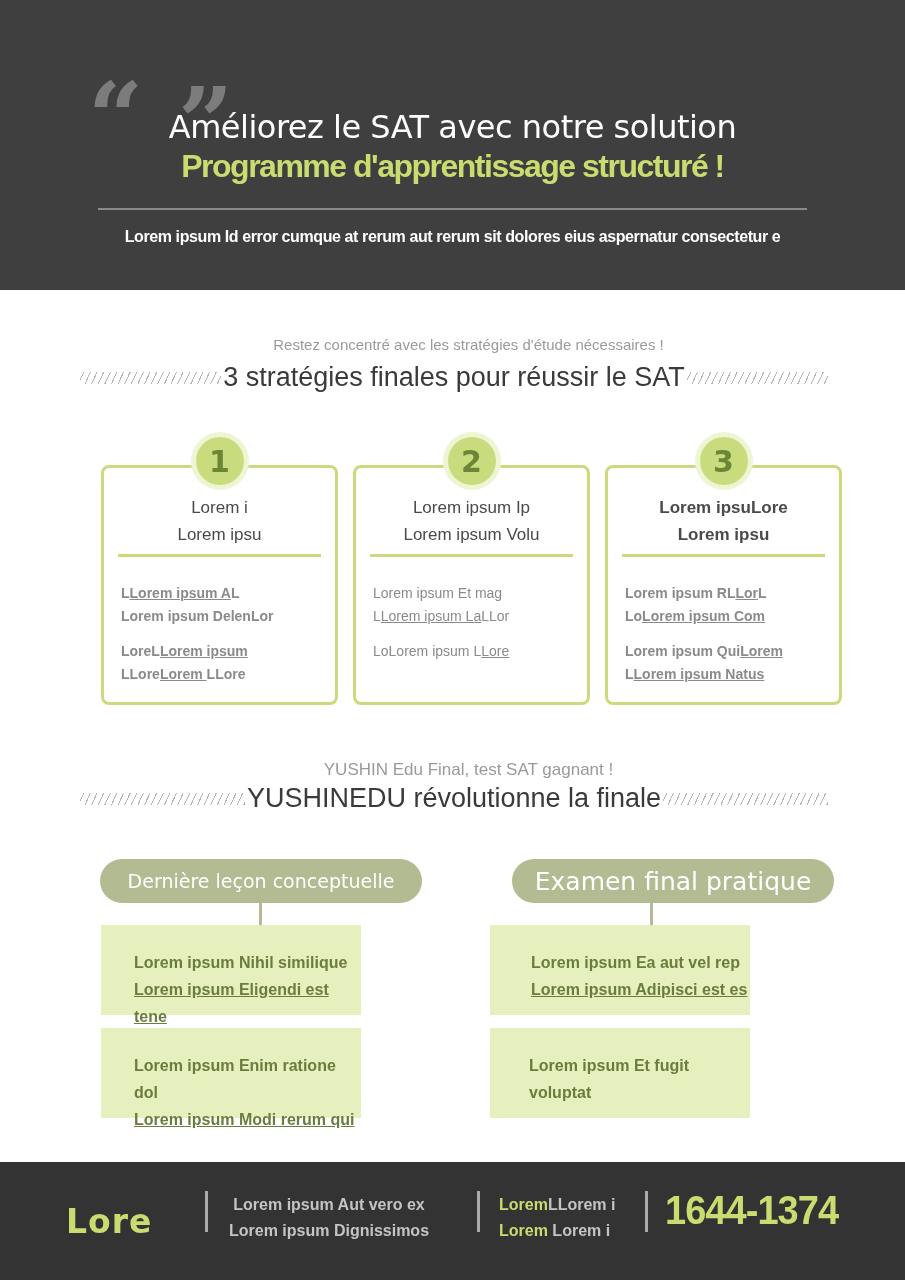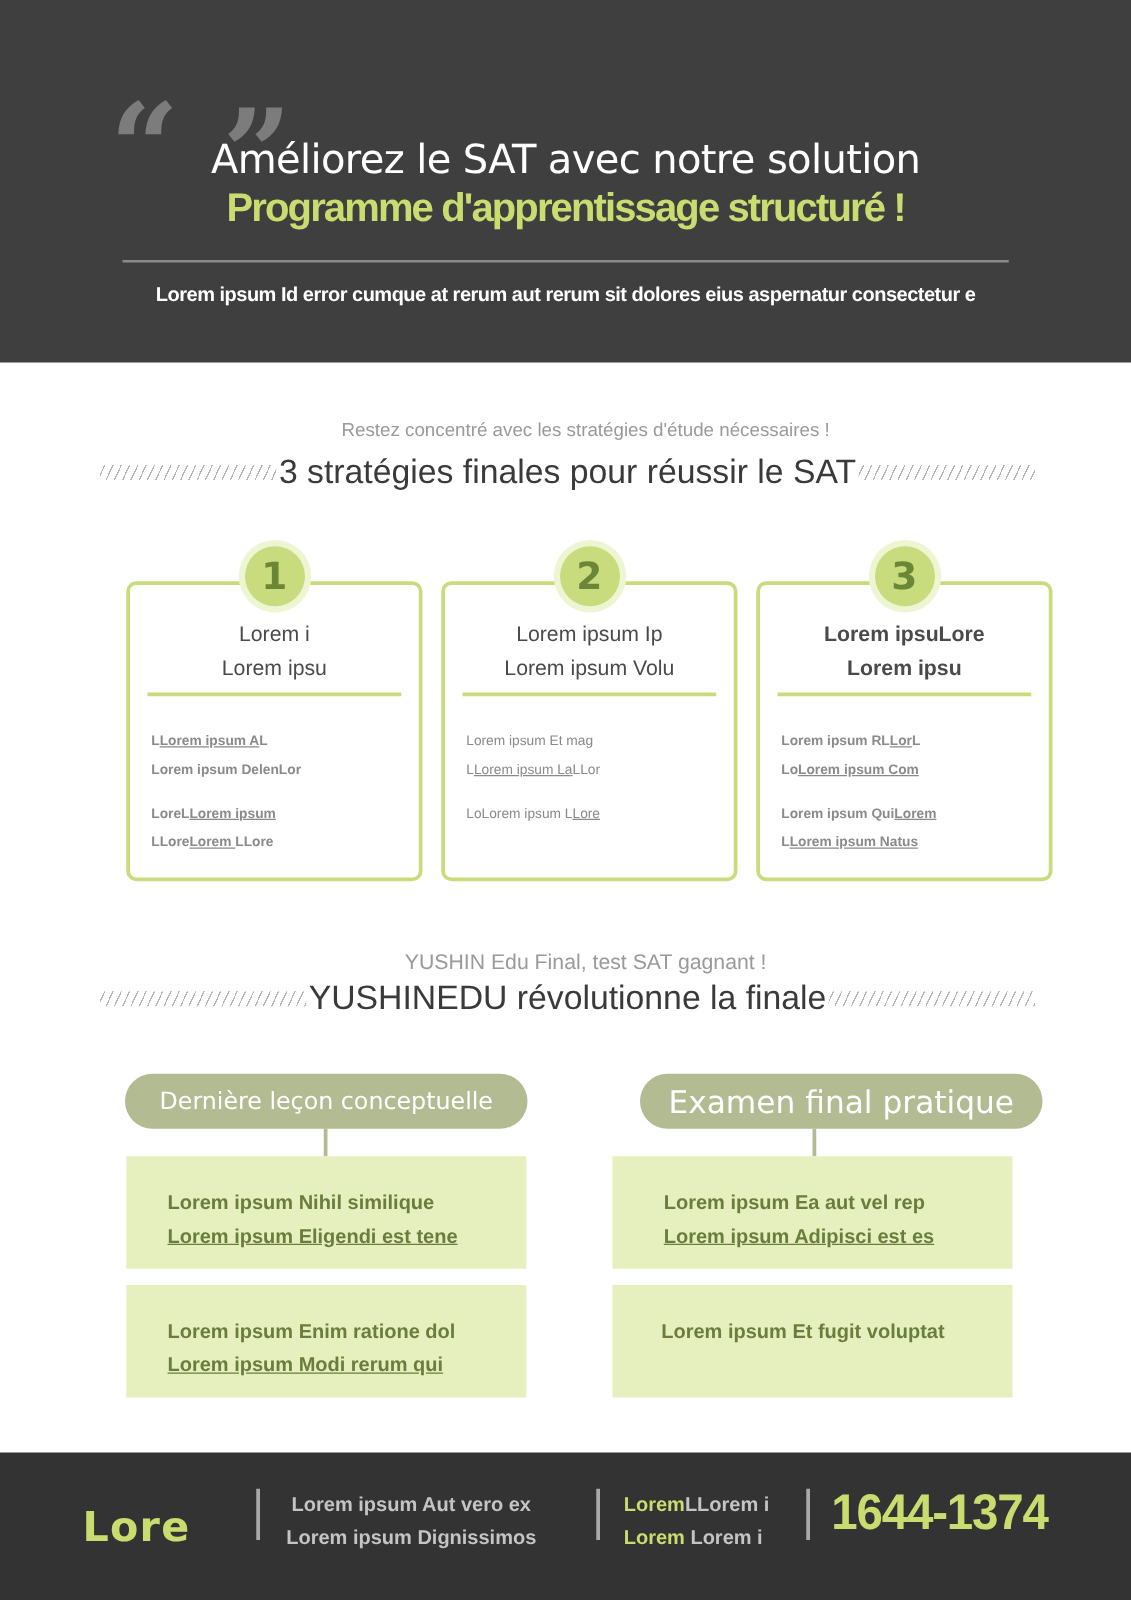--- a/index.html
+++ b/index.html
@@ -66,33 +66,33 @@
     }
     .card-title {
       position: absolute; top: 26px; left: 0; width: 100%; text-align: center;
       font-size: 17px; line-height: 27px; color: #4a4a4a;
     }
     .card-title.bold { font-weight: bold; }
     .card-rule {
       position: absolute; top: 86px; left: 14px; right: 14px; height: 3px; background: #c9dc7d;
     }
     .card-list { position: absolute; left: 17px; top: 114px; right: 10px; }
-    .card-item { font-size: 11px; line-height: 23px; color: #8a8a8a; }
+    .card-item { font-size: 14px; line-height: 23px; color: #8a8a8a; }
     .card-item.bold { font-weight: bold; }
     .card-group + .card-group { margin-top: 12px; }
     .u { text-decoration: underline; }
     
     .pill {
       position: absolute; top: 859px; height: 44px; border-radius: 22px; background: #b3bb93;
       color: #ffffff; display: flex; align-items: center; justify-content: center;
       font-family: "DejaVu Sans", sans-serif;
     }
     .connector { position: absolute; top: 903px; width: 3px; height: 22px; background: #b3bb93; }
     .prog-box {
-      position: absolute; width: 320px; height: 90px; background: #e6f0bf;
+      position: absolute; width: 260px; height: 90px; background: #e6f0bf;
       padding: 24px 0 0 0;
     }
     .prog-line { font-size: 16px; font-weight: bold; line-height: 27px; color: #6a7d3d; }
     
     .footer {
       position: absolute; left: 0; top: 1162px; width: 905px; height: 118px; background: #333333;
     }
     .f-logo {
       position: absolute; left: 66px; top: 40px; color: #c9dc6f; font-weight: bold;
       font-family: "DejaVu Sans", sans-serif; font-size: 33px; letter-spacing: 1px;

